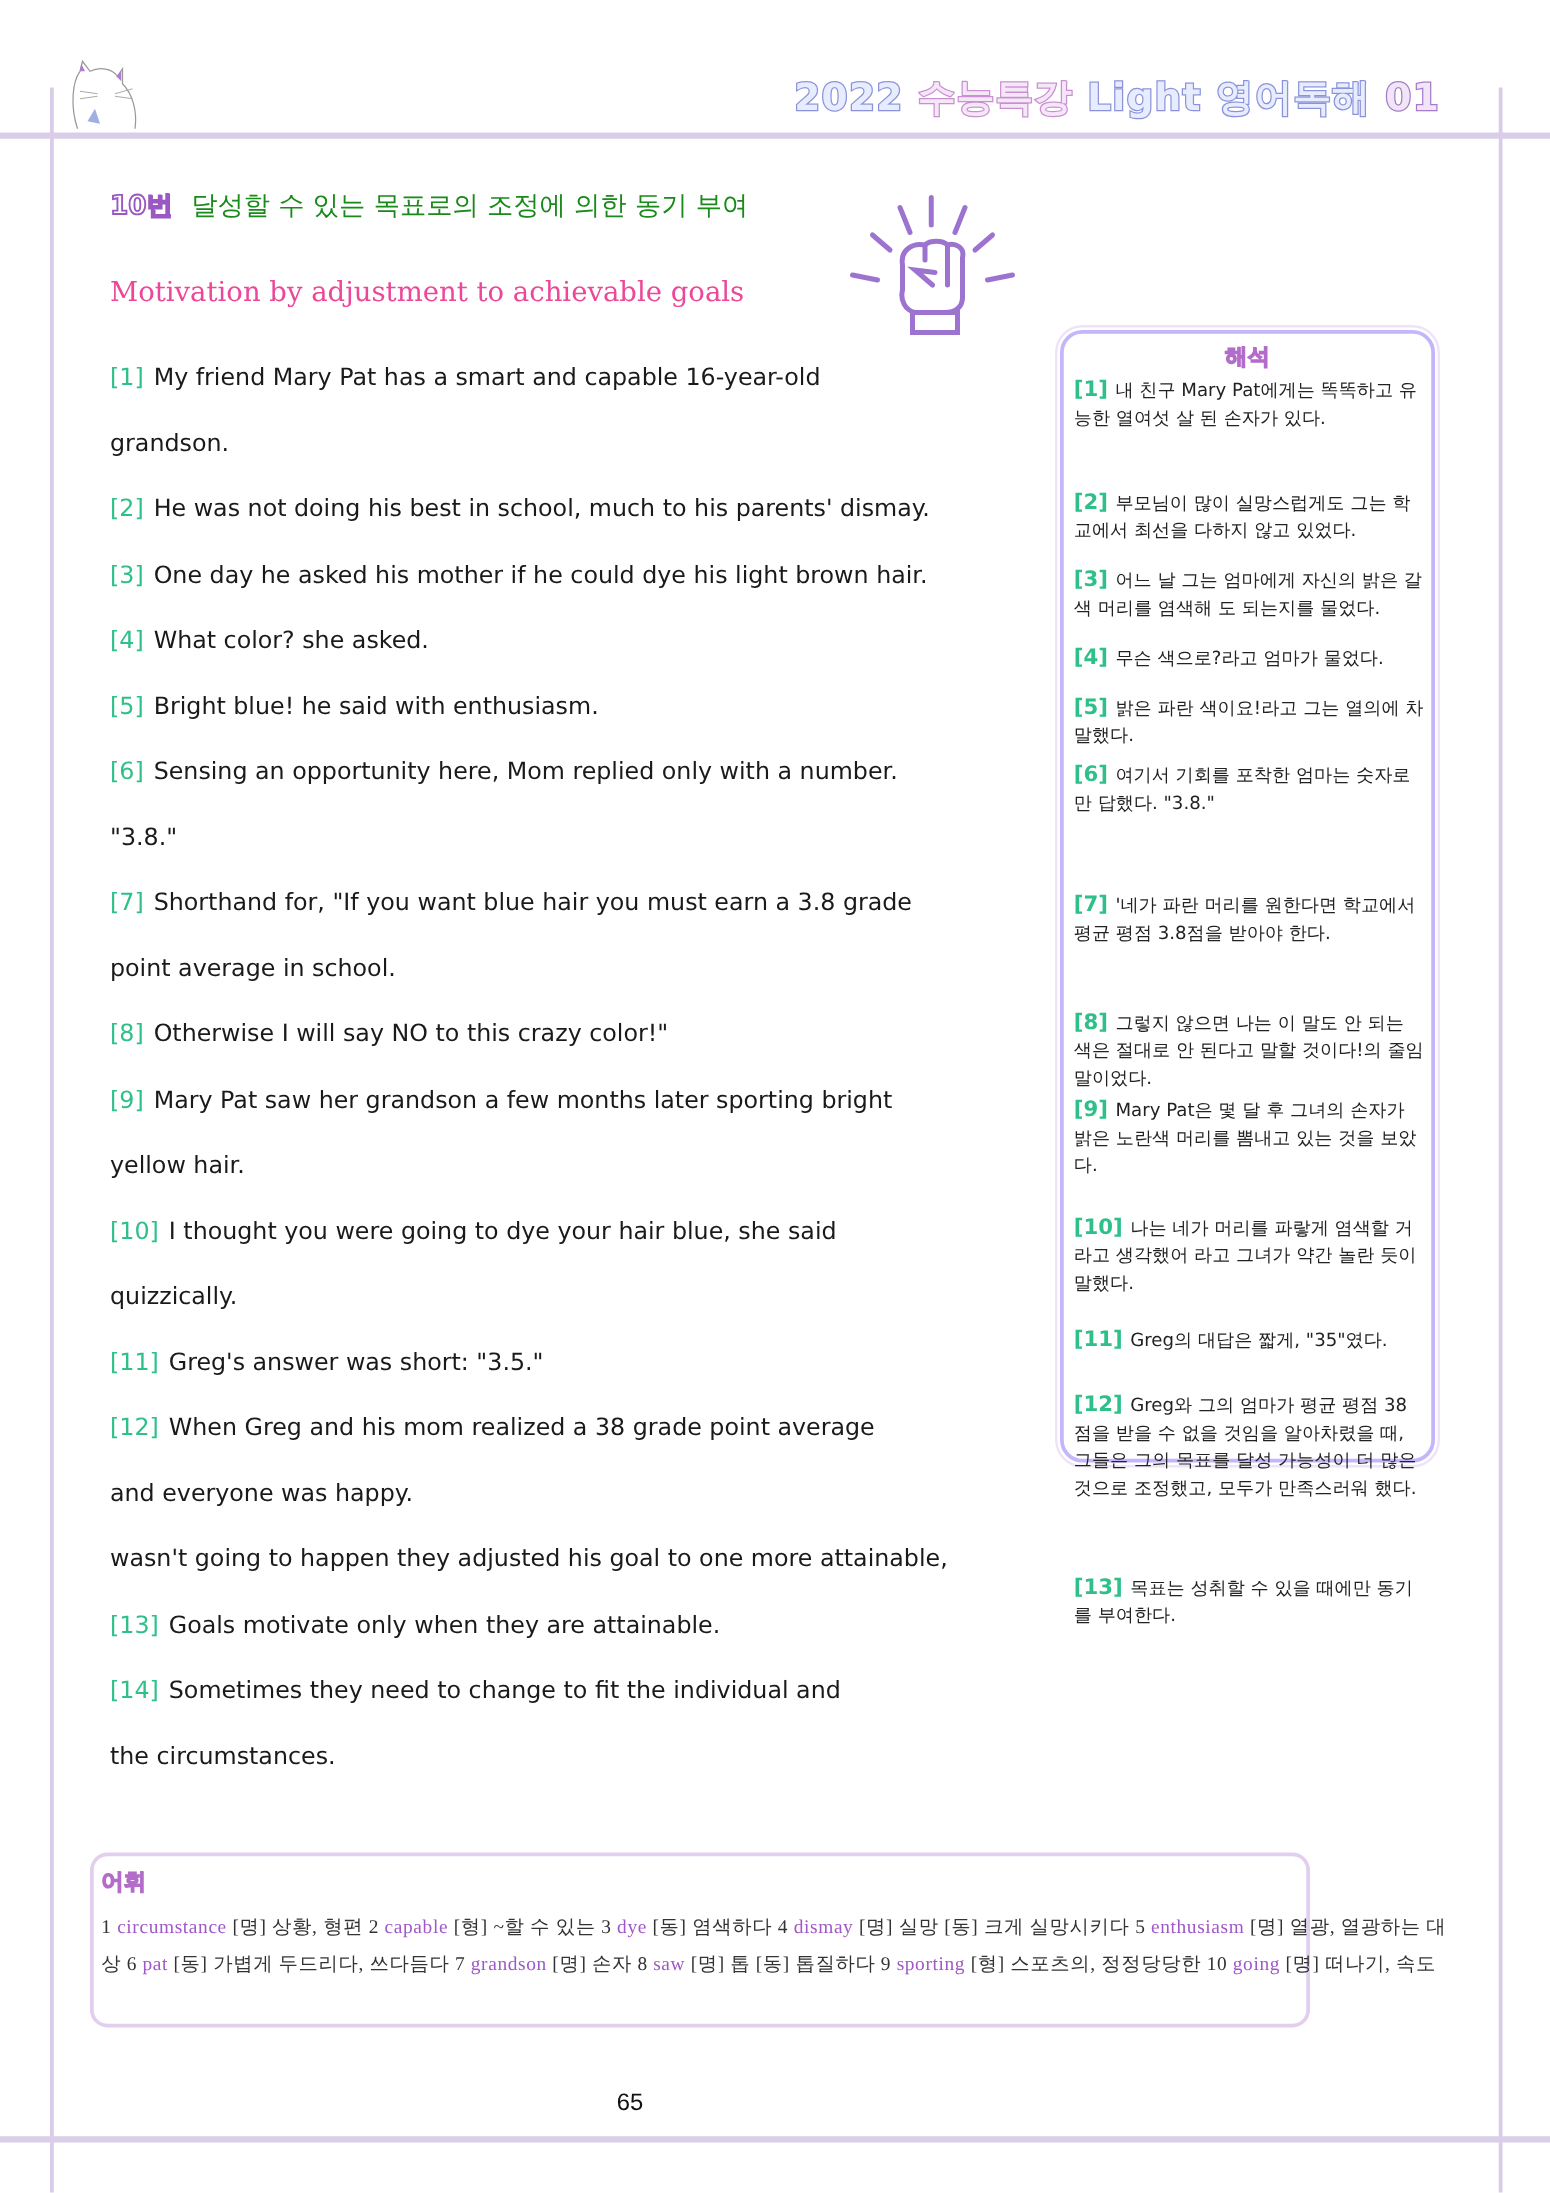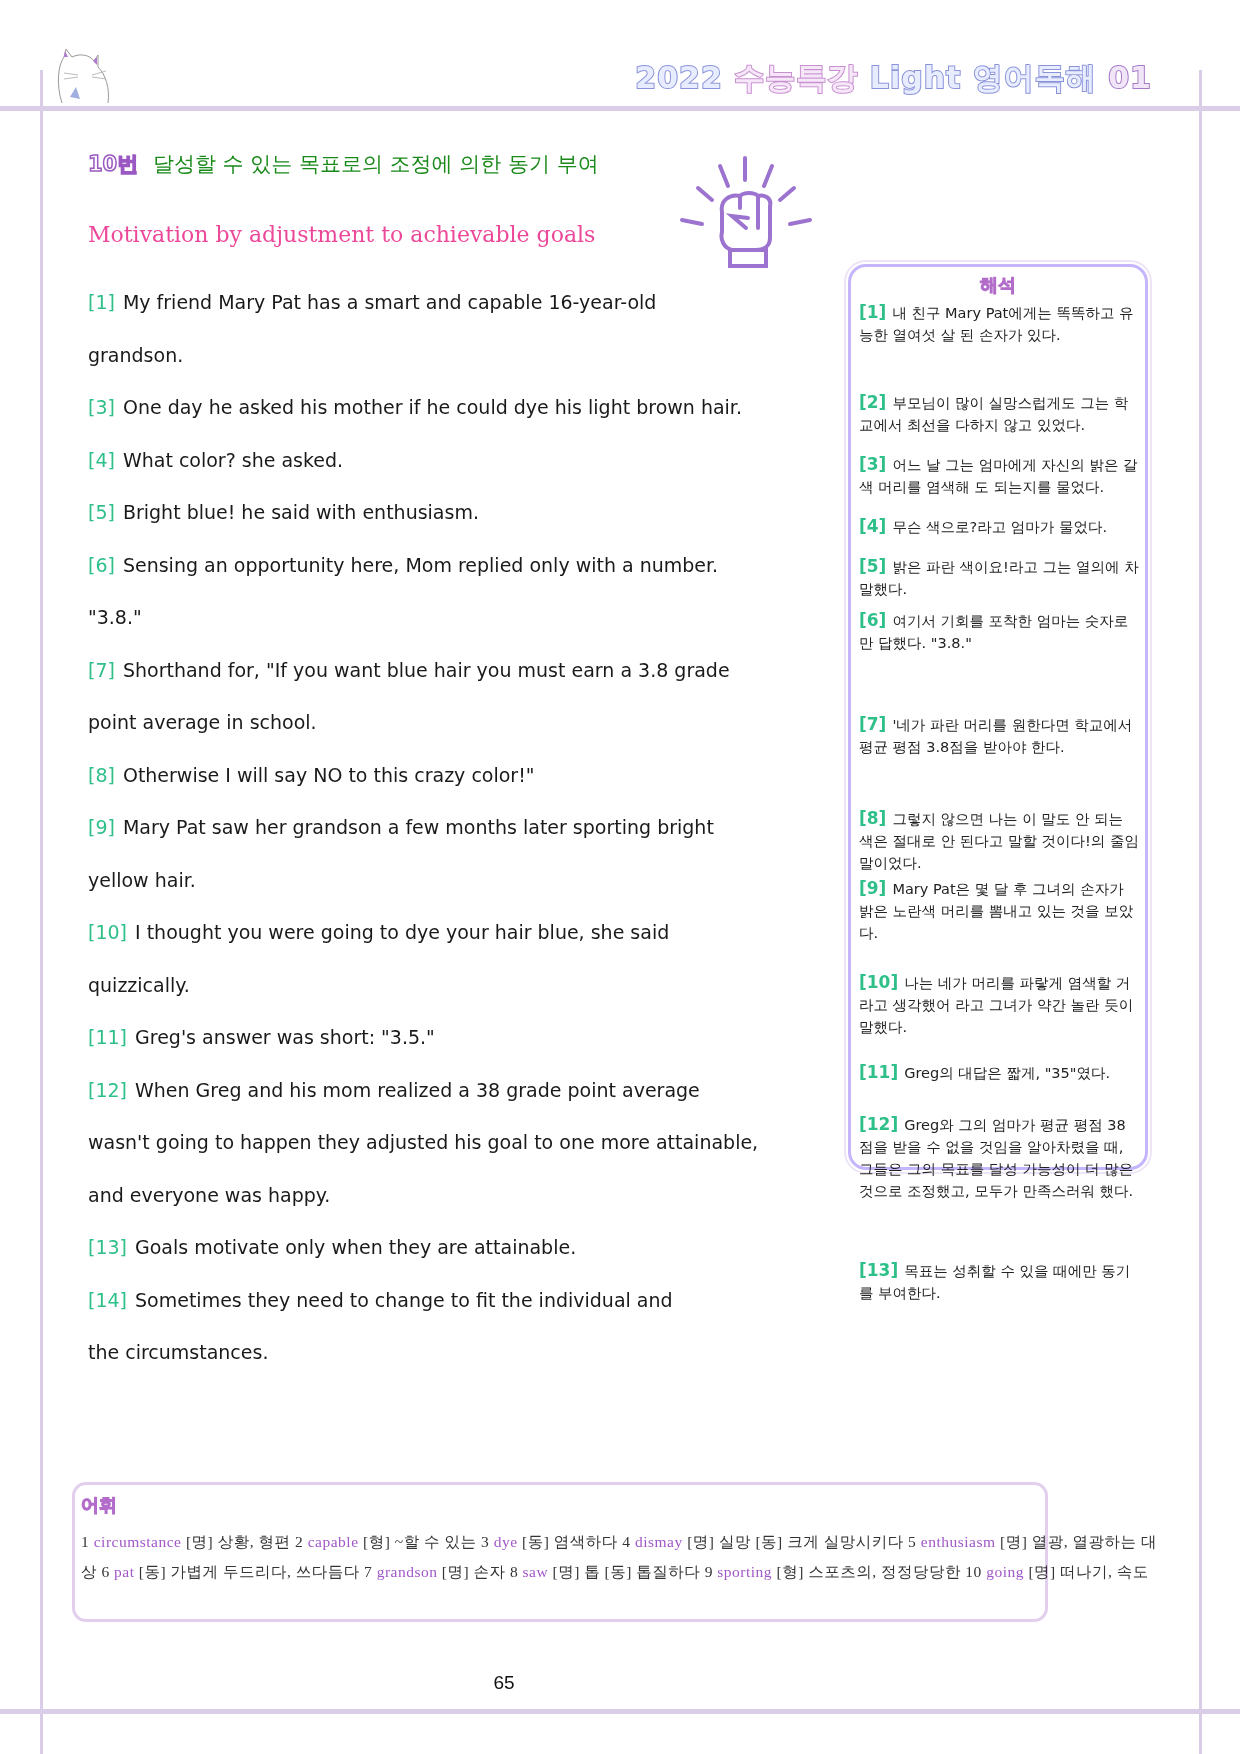--- a/index.html
+++ b/index.html
@@ -91,36 +91,37 @@
     <line x1="150" y1="72" x2="130" y2="76"></line>
     <path d="M62 64 C60 52 70 46 80 48 C84 44 94 44 98 48 C104 46 112 50 110 58 L110 90 C110 98 104 102 96 102 L72 102 C64 100 60 92 62 84 Z"></path>
     <path d="M80 48 L80 60 M98 48 L98 80 M88 70 L72 68 L86 80"></path>
     <rect x="70" y="102" width="36" height="16"></rect>
   </g>
 </svg>
 
 <div class="passage">
   <div class="pline"><span class="num">[1]</span><span>My friend Mary Pat has a smart and capable 16-year-old</span></div>
   <div class="pline"><span>grandson.</span></div>
+  <div class="pline"><span class="num">[2]</span><span>He was not doing his best in school, much to his parents' dismay.</span></div>
   <div class="pline"><span class="num">[3]</span><span>One day he asked his mother if he could dye his light brown hair.</span></div>
   <div class="pline"><span class="num">[4]</span><span>What color? she asked.</span></div>
   <div class="pline"><span class="num">[5]</span><span>Bright blue! he said with enthusiasm.</span></div>
   <div class="pline"><span class="num">[6]</span><span>Sensing an opportunity here, Mom replied only with a number.</span></div>
   <div class="pline"><span>"3.8."</span></div>
   <div class="pline"><span class="num">[7]</span><span>Shorthand for, "If you want blue hair you must earn a 3.8 grade</span></div>
   <div class="pline"><span>point average in school.</span></div>
   <div class="pline"><span class="num">[8]</span><span>Otherwise I will say NO to this crazy color!"</span></div>
   <div class="pline"><span class="num">[9]</span><span>Mary Pat saw her grandson a few months later sporting bright</span></div>
   <div class="pline"><span>yellow hair.</span></div>
   <div class="pline"><span class="num">[10]</span><span>I thought you were going to dye your hair blue, she said</span></div>
   <div class="pline"><span>quizzically.</span></div>
   <div class="pline"><span class="num">[11]</span><span>Greg's answer was short: "3.5."</span></div>
   <div class="pline"><span class="num">[12]</span><span>When Greg and his mom realized a 38 grade point average</span></div>
+  <div class="pline"><span>and everyone was happy.</span></div>
   <div class="pline"><span>wasn't going to happen they adjusted his goal to one more attainable,</span></div>
-  <div class="pline"><span>and everyone was happy.</span></div>
   <div class="pline"><span class="num">[13]</span><span>Goals motivate only when they are attainable.</span></div>
   <div class="pline"><span class="num">[14]</span><span>Sometimes they need to change to fit the individual and</span></div>
   <div class="pline"><span>the circumstances.</span></div>
 </div>
 
 <div class="trans-box">
   <div class="trans-title">해석</div>
   <div class="titem" style="top:34px"><span class="tn">[1]</span><span>내 친구 Mary Pat에게는 똑똑하고 유능한 열여섯 살 된 손자가 있다.</span></div>
   <div class="titem" style="top:124px"><span class="tn">[2]</span><span>부모님이 많이 실망스럽게도 그는 학교에서 최선을 다하지 않고 있었다.</span></div>
   <div class="titem" style="top:186px"><span class="tn">[3]</span><span>어느 날 그는 엄마에게 자신의 밝은 갈색 머리를 염색해 도 되는지를 물었다.</span></div>

